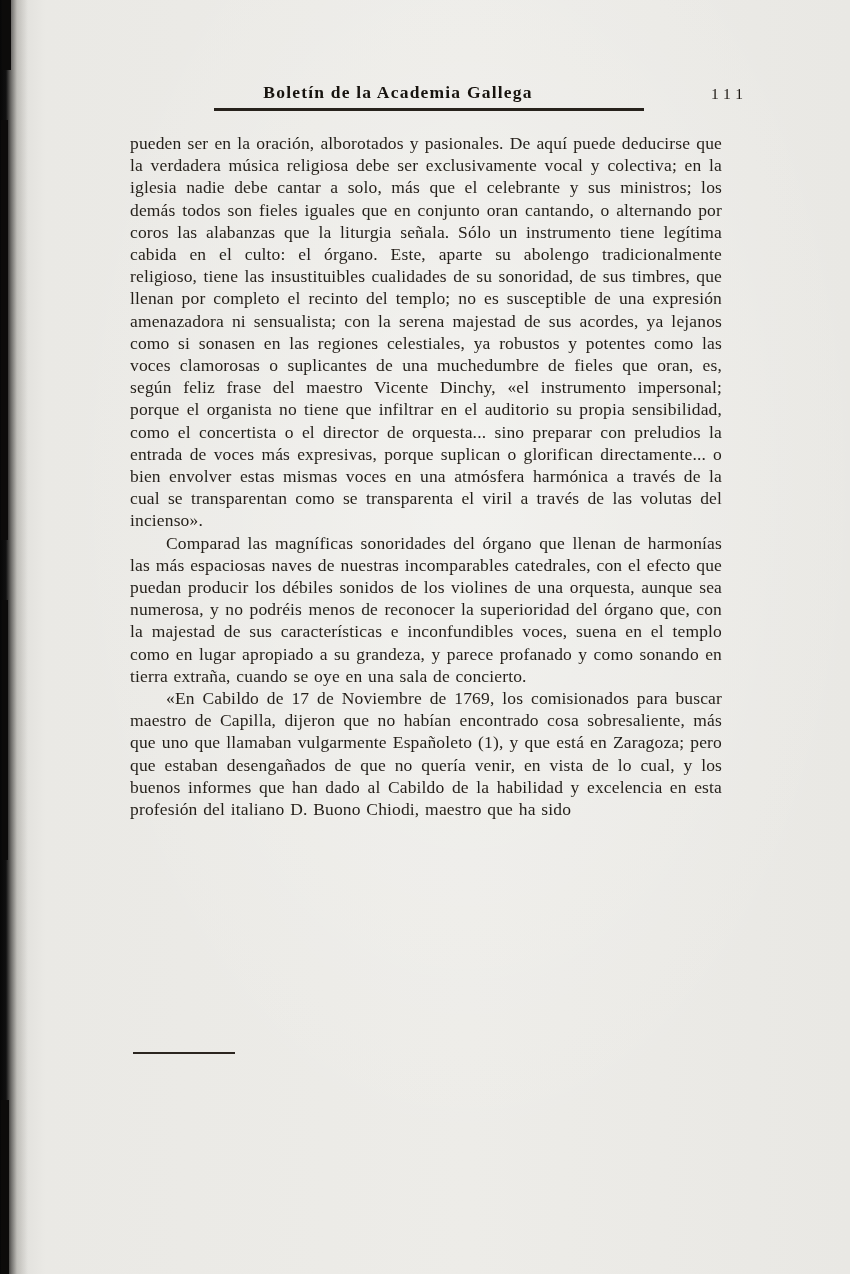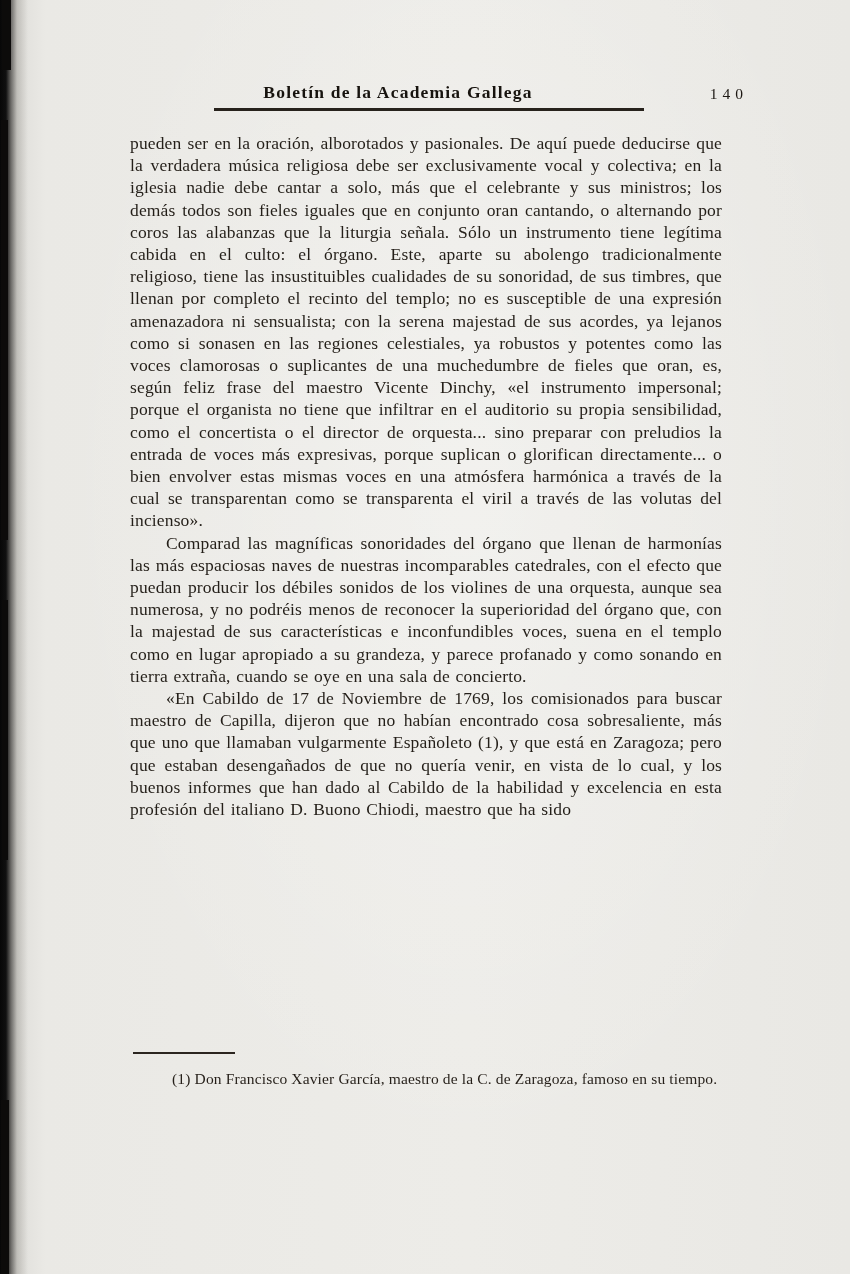--- a/index.html
+++ b/index.html
@@ -65,26 +65,25 @@
   <div class="binding">
     <div class="binding-mark" style="top:0; height:70px;"></div>
     <div class="binding-mark" style="top:120px; height:420px; left:1px; width:7px;"></div>
     <div class="binding-mark" style="top:600px; height:260px; left:2px; width:6px;"></div>
     <div class="binding-mark" style="top:1100px; height:174px; left:1px; width:8px;"></div>
   </div>
 
   <header class="header">
     <span class="header-title">Boletín de la Academia Gallega</span>
     <span class="header-rule"></span>
-    <span class="page-number">140</span>
+    <span class="page-number">111</span>
   </header>
 
   <main class="body-text">
     <p class="para first">pueden ser en la oración, alborotados y pasionales. De aquí puede deducirse que la verdadera música religiosa debe ser exclusivamente vocal y colectiva; en la iglesia nadie debe cantar a solo, más que el celebrante y sus ministros; los demás todos son fieles iguales que en conjunto oran cantando, o alternando por coros las alabanzas que la liturgia señala. Sólo un instrumento tiene legítima cabida en el culto: el órgano. Este, aparte su abolengo tradicionalmente religioso, tiene las insustituibles cualidades de su sonoridad, de sus timbres, que llenan por completo el recinto del templo; no es susceptible de una expresión amenazadora ni sensualista; con la serena majestad de sus acordes, ya lejanos como si sonasen en las regiones celestiales, ya robustos y potentes como las voces clamorosas o suplicantes de una muchedumbre de fieles que oran, es, según feliz frase del maestro Vicente Dinchy, «el instrumento impersonal; porque el organista no tiene que infiltrar en el auditorio su propia sensibilidad, como el concertista o el director de orquesta... sino preparar con preludios la entrada de voces más expresivas, porque suplican o glorifican directamente... o bien envolver estas mismas voces en una atmósfera harmónica a través de la cual se transparentan como se transparenta el viril a través de las volutas del incienso».</p>
     <p class="para">Comparad las magníficas sonoridades del órgano que llenan de harmonías las más espaciosas naves de nuestras incomparables catedrales, con el efecto que puedan producir los débiles sonidos de los violines de una orquesta, aunque sea numerosa, y no podréis menos de reconocer la superioridad del órgano que, con la majestad de sus características e inconfundibles voces, suena en el templo como en lugar apropiado a su grandeza, y parece profanado y como sonando en tierra extraña, cuando se oye en una sala de concierto.</p>
     <p class="para">«En Cabildo de 17 de Noviembre de 1769, los comisionados para buscar maestro de Capilla, dijeron que no habían encontrado cosa sobresaliente, más que uno que llamaban vulgarmente Españoleto (1), y que está en Zaragoza; pero que estaban desengañados de que no quería venir, en vista de lo cual, y los buenos informes que han dado al Cabildo de la habilidad y excelencia en esta profesión del italiano D. Buono Chiodi, maestro que ha sido</p>
   </main>
 
   <div class="footnote-rule"></div>
 
-  <p class="footnote">(1) Don Francisco Xavier García, maestro de la C. de Zaragoza, famoso en su tiempo.</p>
 
 </div>
 
 </body></html>

